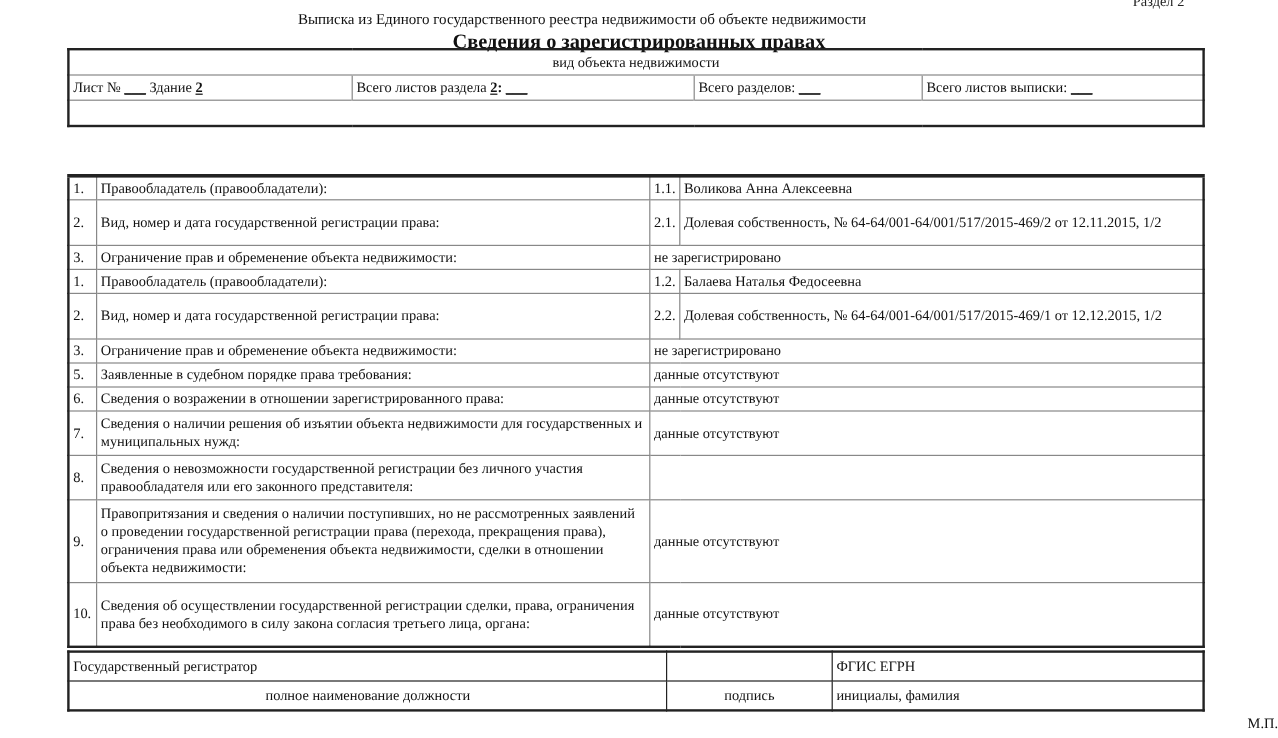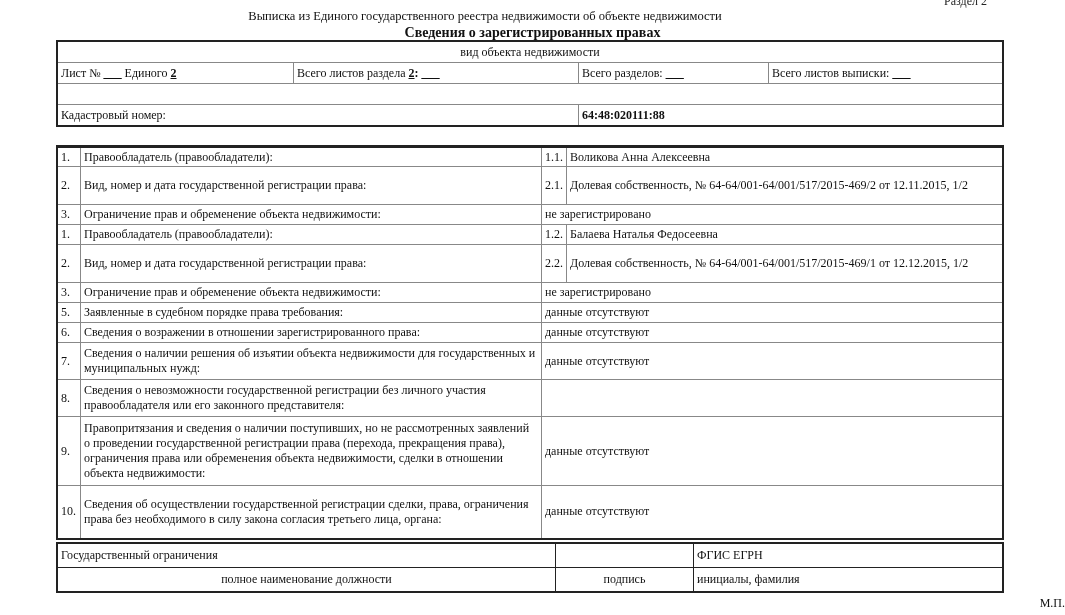--- a/index.html
+++ b/index.html
@@ -3,21 +3,21 @@
 <meta charset="utf-8">
 <style>
   html, body { margin: 0; padding: 0; background: #ffffff; }
   body {
     width: 1065px; height: 615px; position: relative; overflow: hidden;
     font-family: "Liberation Serif", "DejaVu Serif", serif;
     color: #111; font-size: 12px;
   }
   .section-label { position: absolute; top: -6px; left: 944px; font-size: 12px; color: #222; }
   .title { position: absolute; top: 9px; left: 0; width: 970px; text-align: center; font-size: 12.5px; }
-  .subtitle { position: absolute; top: 25px; left: 0; width: 1065px; text-align: center; font-size: 14px; font-weight: bold; }
+  .subtitle { position: absolute; top: 25px; left: 0; width: 1065px; text-align: center; font-size: 17px; font-weight: bold; }
 
   table { border-collapse: collapse; position: absolute; }
   td { padding: 0 3px; vertical-align: middle; line-height: 15px; }
 
   #head-table { left: 56px; top: 40px; width: 948px; border: 2px solid #222; }
   #head-table td { border-top: 1px solid #888; height: 20px; }
   #head-table tr:first-child td { border-top: none; }
   #head-table td.inner-l { border-left: 1px solid #888; }
 
   #body-table { left: 56px; top: 145px; width: 948px; border: 2px solid #222; border-top: 3px solid #222; }
@@ -42,43 +42,39 @@
 
 <table id="head-table">
   <tbody>
   <tr>
     <td colspan="4" style="text-align:center">вид объекта недвижимости</td>
   </tr>
   <tr>
     <td style="width:229px">
       <span>Лист №</span>
       <span class="u">___</span>
-      <span>Единого</span>
+      <span>Здание</span>
       <span class="u b">2</span>
     </td>
     <td class="inner-l" style="width:278px">
       <span>Всего листов раздела</span>
       <span class="u b">2</span><span class="b">:</span>
       <span class="u">___</span>
     </td>
     <td class="inner-l" style="width:183px">
       <span>Всего разделов:</span>
       <span class="u">___</span>
     </td>
     <td class="inner-l">
       <span>Всего листов выписки:</span>
       <span class="u">___</span>
     </td>
   </tr>
   <tr>
     <td colspan="4"></td>
-  </tr>
-  <tr>
-    <td colspan="2">Кадастровый номер:</td>
-    <td colspan="2" class="inner-l b">64:48:020111:88</td>
   </tr>
 </tbody>
   </table>
 
 <table id="body-table">
   <tbody id="rights-body">
       <tr style="height: 20px;">
         <td class="num">1.</td>
         <td class="lbl">Правообладатель (правообладатели):</td>
         <td class="sub">1.1.</td>
@@ -141,21 +137,21 @@
         <td class="num">10.</td>
         <td class="lbl">Сведения об осуществлении государственной регистрации сделки, права, ограничения права без необходимого в силу закона согласия третьего лица, органа:</td>
         <td colspan="2">данные отсутствуют</td>
       </tr>
     </tbody>
 </table>
 
 <table id="foot-table">
   <tbody>
       <tr>
-    <td style="width:491px">Государственный ограничения</td>
+    <td style="width:491px">Государственный регистратор</td>
     <td style="width:131px"></td>
     <td>ФГИС ЕГРН</td>
   </tr>
   <tr>
     <td style="text-align:center">полное наименование должности</td>
     <td style="text-align:center">подпись</td>
     <td style="text-align:left">инициалы, фамилия</td>
   </tr>
 </tbody>
   </table>

